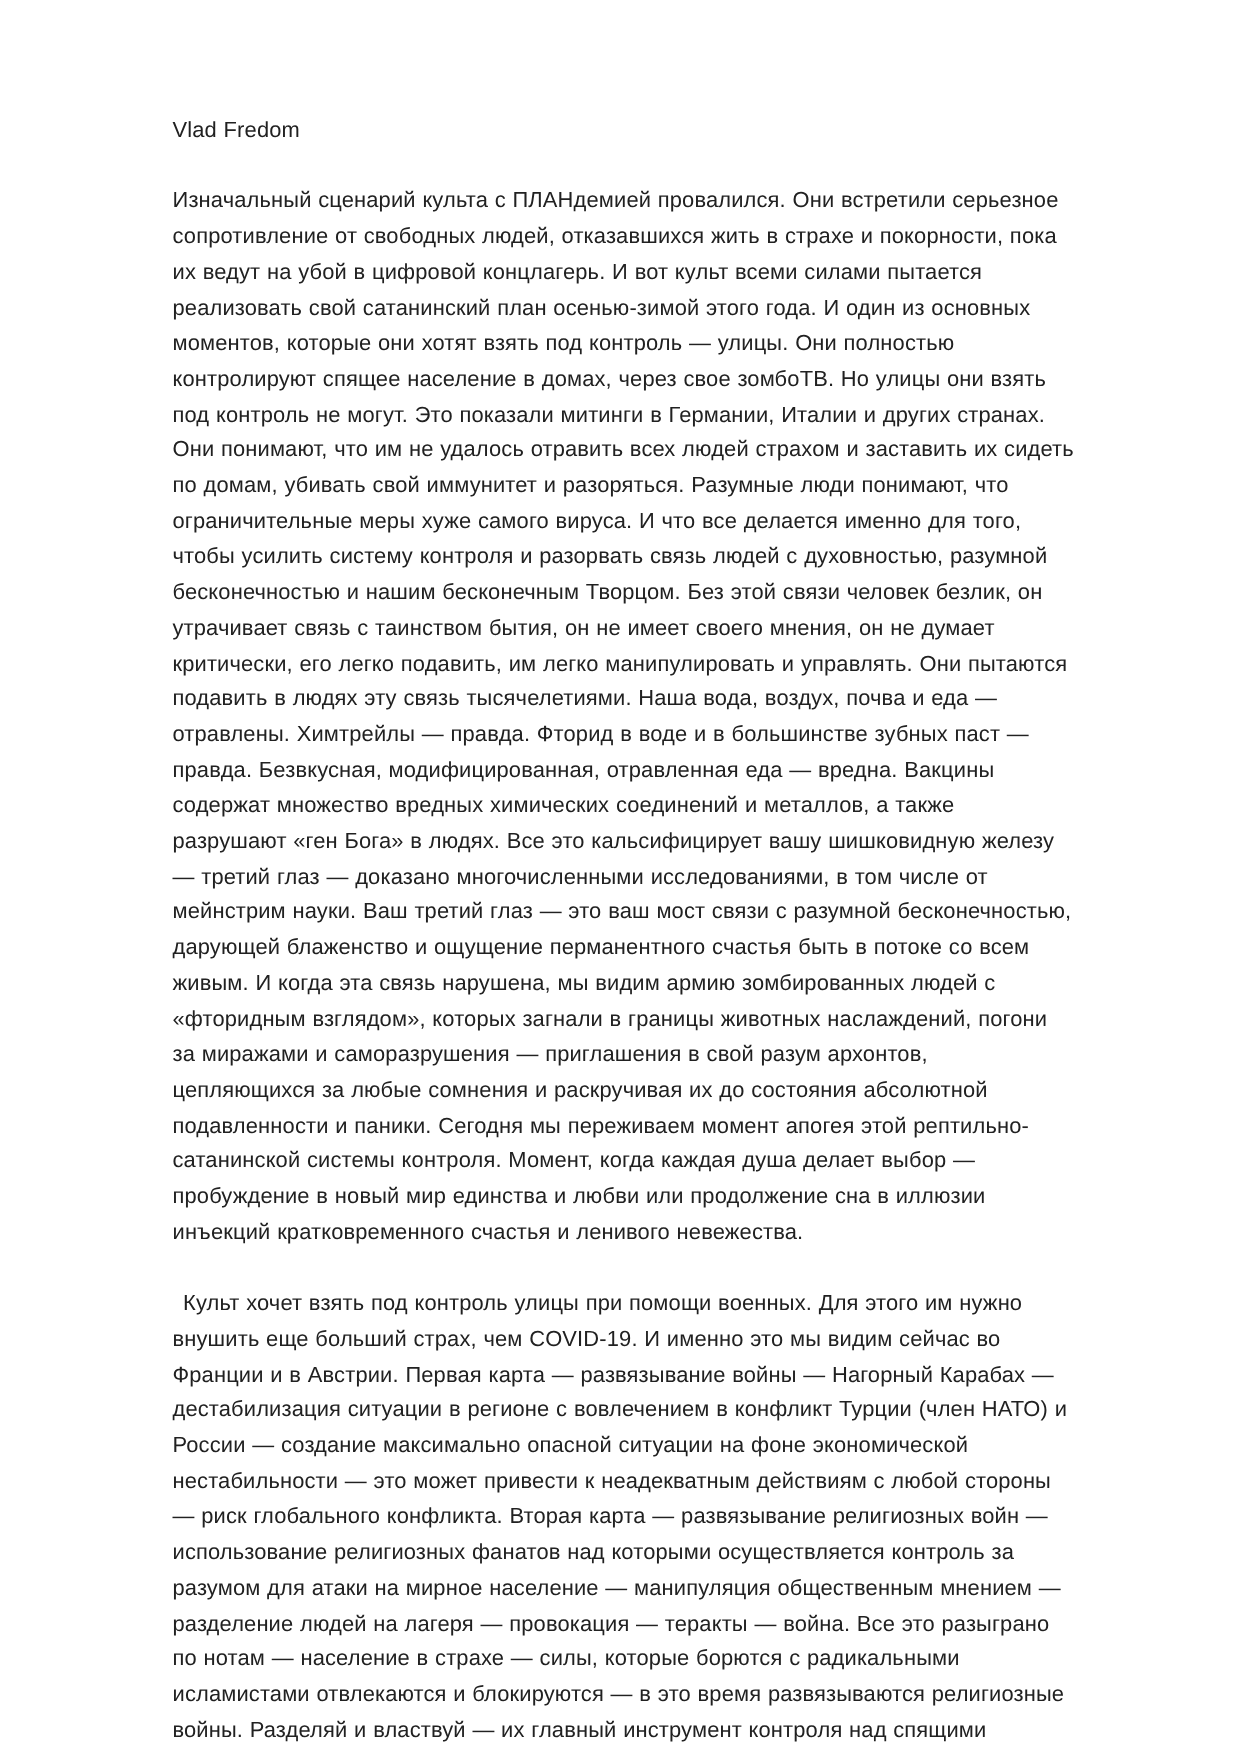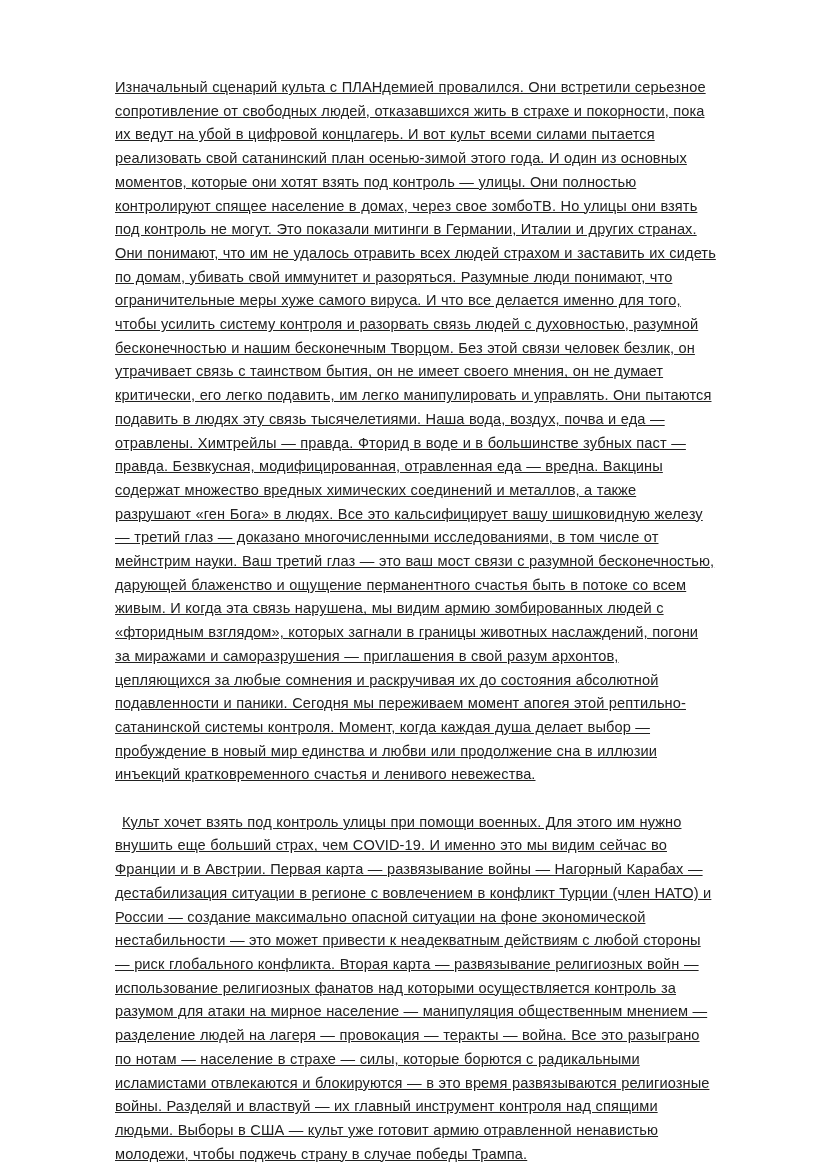--- a/index.html
+++ b/index.html
@@ -26,31 +26,31 @@
     letter-spacing: 0.1px;
     text-align: left;
     word-spacing: 0.3px;
   }
   .author {
     margin: 0 0 23.7px 0;
     white-space: pre;
   }
   .para {
     margin: 0 0 23.7px 0;
-    text-decoration: underline;
   }
   .para.indented {
     text-indent: 7px;
   }
   .para:last-child {
     margin-bottom: 0;
   }
 </style>
 </head>
 <body>
 
 <div class="page">
   <div class="doc-body">
+    <p class="author">Vlad Fredom</p>
     <p class="para">Изначальный сценарий культа с ПЛАНдемией провалился. Они встретили серьезное сопротивление от свободных людей, отказавшихся жить в страхе и покорности, пока их ведут на убой в цифровой концлагерь. И вот культ всеми силами пытается реализовать свой сатанинский план осенью-зимой этого года. И один из основных моментов, которые они хотят взять под контроль — улицы. Они полностью контролируют спящее население в домах, через свое зомбоТВ. Но улицы они взять под контроль не могут. Это показали митинги в Германии, Италии и других странах. Они понимают, что им не удалось отравить всех людей страхом и заставить их сидеть по домам, убивать свой иммунитет и разоряться. Разумные люди понимают, что ограничительные меры хуже самого вируса. И что все делается именно для того, чтобы усилить систему контроля и разорвать связь людей с духовностью, разумной бесконечностью и нашим бесконечным Творцом. Без этой связи человек безлик, он утрачивает связь с таинством бытия, он не имеет своего мнения, он не думает критически, его легко подавить, им легко манипулировать и управлять. Они пытаются подавить в людях эту связь тысячелетиями. Наша вода, воздух, почва и еда — отравлены. Химтрейлы — правда. Фторид в воде и в большинстве зубных паст — правда. Безвкусная, модифицированная, отравленная еда — вредна. Вакцины содержат множество вредных химических соединений и металлов, а также разрушают «ген Бога» в людях. Все это кальсифицирует вашу шишковидную железу — третий глаз — доказано многочисленными исследованиями, в том числе от мейнстрим науки. Ваш третий глаз — это ваш мост связи с разумной бесконечностью, дарующей блаженство и ощущение перманентного счастья быть в потоке со всем живым. И когда эта связь нарушена, мы видим армию зомбированных людей с «фторидным взглядом», которых загнали в границы животных наслаждений, погони за миражами и саморазрушения — приглашения в свой разум архонтов, цепляющихся за любые сомнения и раскручивая их до состояния абсолютной подавленности и паники. Сегодня мы переживаем момент апогея этой рептильно-сатанинской системы контроля. Момент, когда каждая душа делает выбор — пробуждение в новый мир единства и любви или продолжение сна в иллюзии инъекций кратковременного счастья и ленивого невежества.</p>
     <p class="para indented">Культ хочет взять под контроль улицы при помощи военных. Для этого им нужно внушить еще больший страх, чем COVID-19. И именно это мы видим сейчас во Франции и в Австрии. Первая карта — развязывание войны — Нагорный Карабах — дестабилизация ситуации в регионе с вовлечением в конфликт Турции (член НАТО) и России — создание максимально опасной ситуации на фоне экономической нестабильности — это может привести к неадекватным действиям с любой стороны — риск глобального конфликта. Вторая карта — развязывание религиозных войн — использование религиозных фанатов над которыми осуществляется контроль за разумом для атаки на мирное население — манипуляция общественным мнением — разделение людей на лагеря — провокация — теракты — война. Все это разыграно по нотам — население в страхе — силы, которые борются с радикальными исламистами отвлекаются и блокируются — в это время развязываются религиозные войны. Разделяй и властвуй — их главный инструмент контроля над спящими людьми. Выборы в США — культ уже готовит армию отравленной ненавистью молодежи, чтобы поджечь страну в случае победы Трампа.</p>
 
   </div>
 </div>
 
 </body></html>

